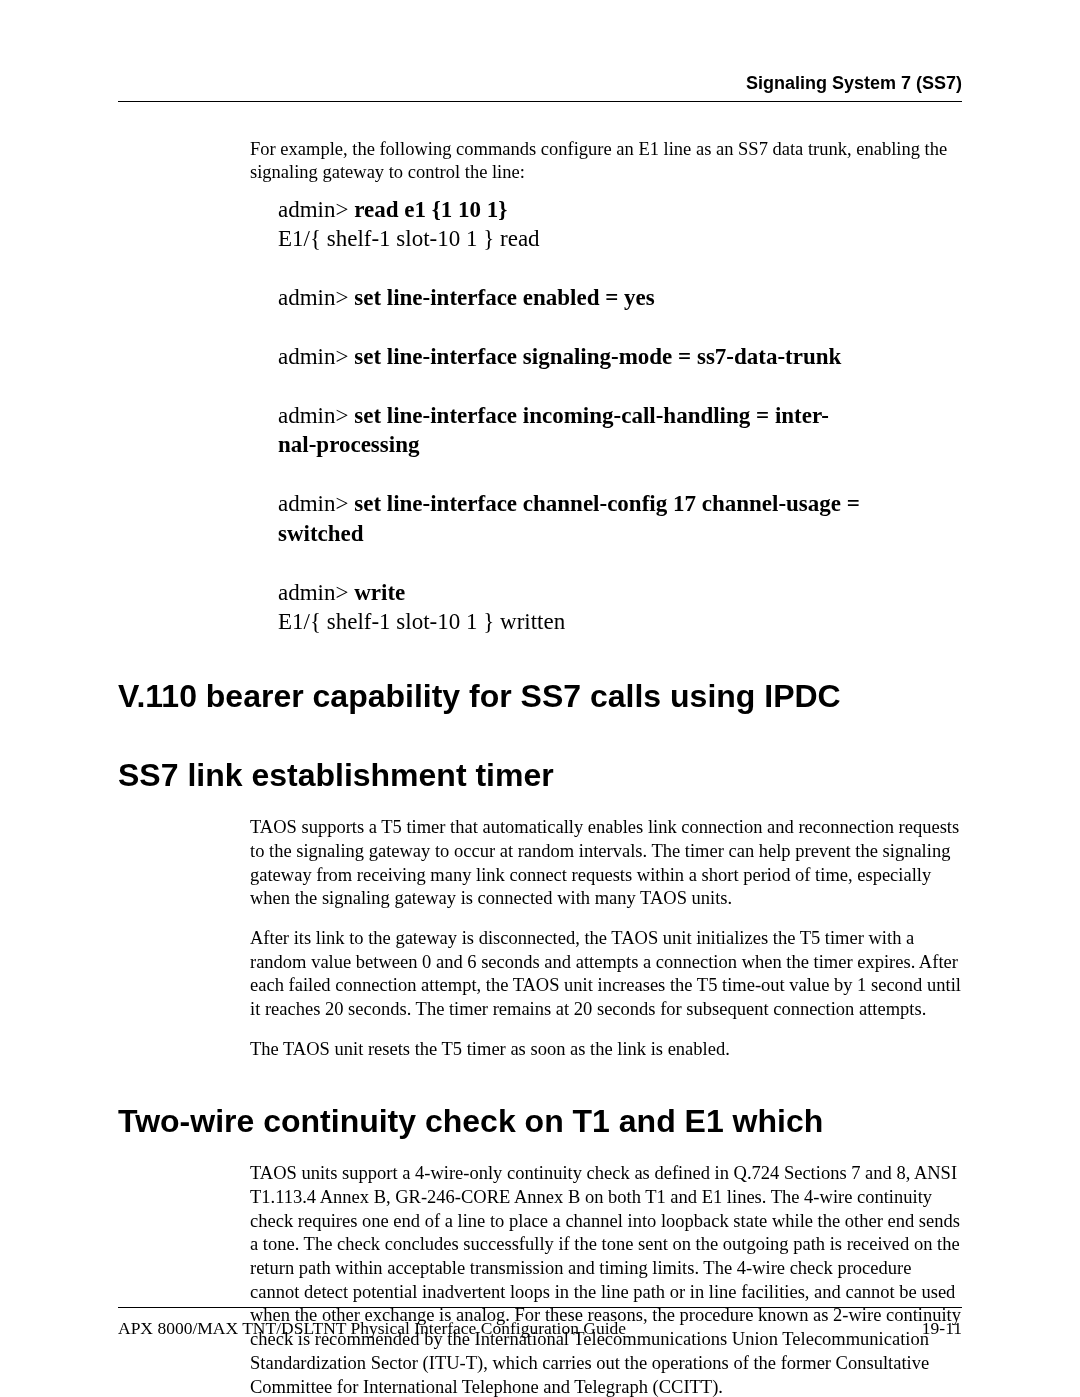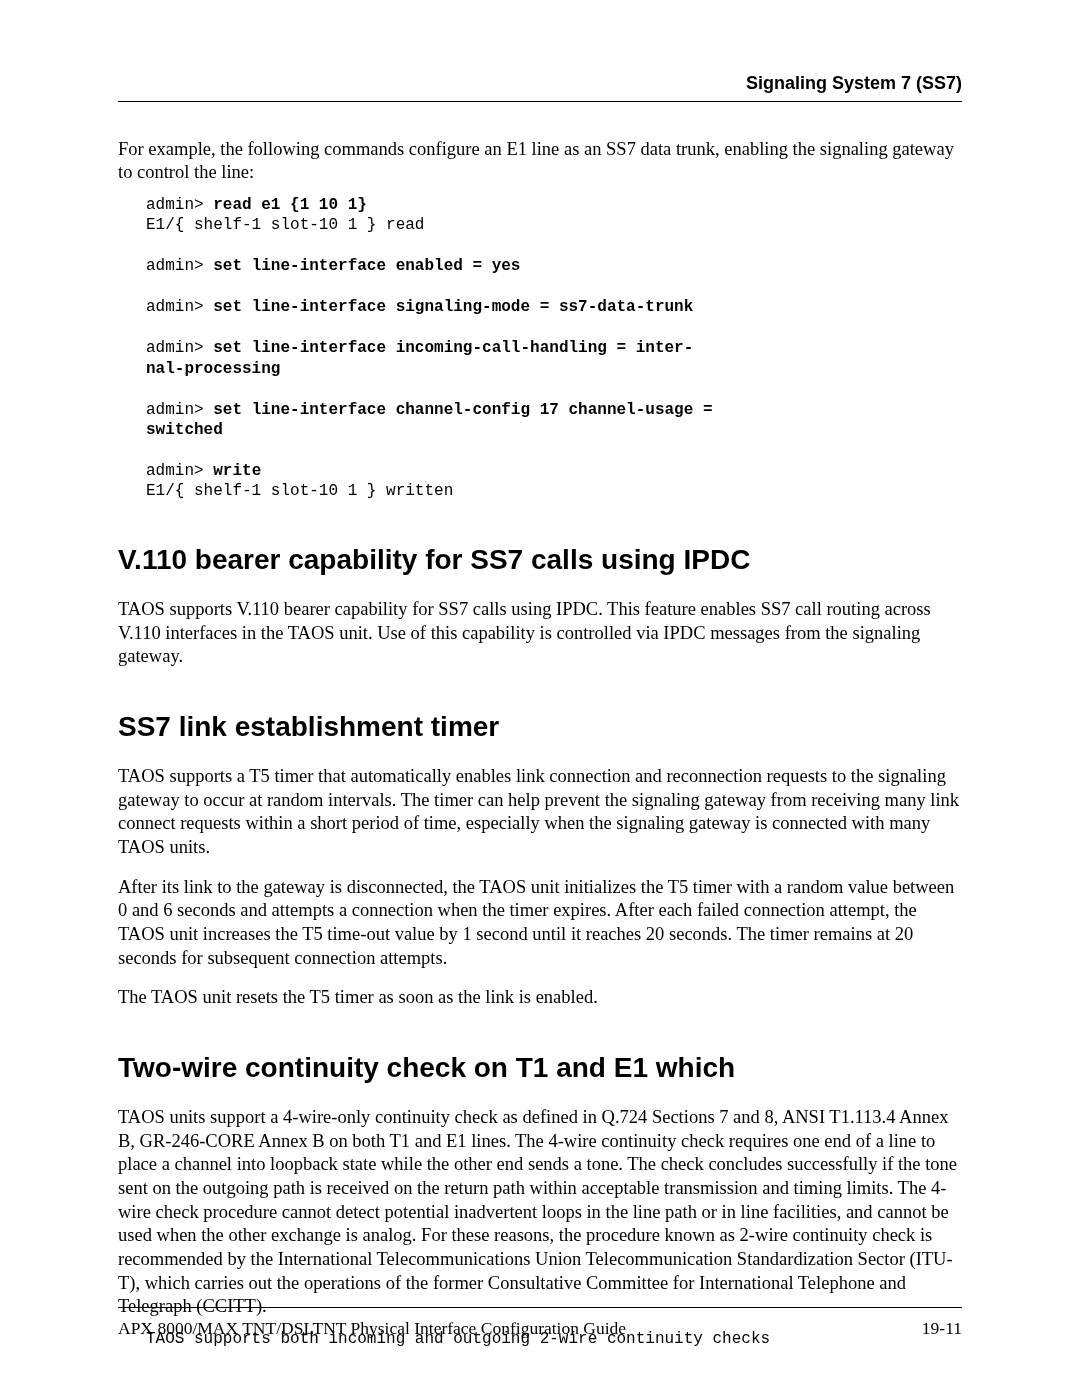--- a/index.html
+++ b/index.html
@@ -29,41 +29,42 @@
     font-style: italic;
   }
   .rule-top {
     border-bottom: 1.5px solid #000;
     margin-top: 6px;
   }
   .content {
     margin-top: 36px;
   }
   .body-block {
+    margin-left: 132px;
   }
   .para {
     font-size: 18.5px;
     line-height: 1.28;
     margin: 0 0 8px 0;
     text-align: left;
   }
   .para.tight-top { margin-top: 0; }
   .para.space-top { margin-top: 16px; }
   .code-block {
-    font-family: Liberation Mono, monospace;
-    font-size: 16px;
+    font-family: Liberation Serif, serif;
+    font-size: 23px;
     line-height: 1.28;
     white-space: pre-wrap;
     margin: 10px 0 10px 28px;
   }
   .code-block .bold { font-weight: bold; }
   h2.section {
     font-family: Arial, Helvetica, sans-serif;
     font-weight: bold;
-    font-size: 28px;
+    font-size: 32px;
     margin: 42px 0 22px 0;
   }
   .footer {
     position: absolute;
     left: 118px;
     right: 118px;
     bottom: 58px;
   }
   .rule-bottom {
     border-top: 1px solid #000;
@@ -101,23 +102,20 @@
 <span class="bold">nal-processing</span>
 
 <span>admin&gt; </span><span class="bold">set line-interface channel-config 17 channel-usage = </span>
 <span class="bold">switched</span>
 
 <span>admin&gt; </span><span class="bold">write</span>
 <span>E1/{ shelf-1 slot-10 1 } written</span></div>
     </div>
 
     <h2 class="section">V.110 bearer capability for SS7 calls using IPDC</h2>
-    <div class="body-block">
-      <p class="para">TAOS supports V.110 bearer capability for SS7 calls using IPDC. This feature enables SS7 call routing across V.110 interfaces in the TAOS unit. Use of this capability is controlled via IPDC messages from the signaling gateway.</p>
-    </div>
 
     <h2 class="section">SS7 link establishment timer</h2>
     <div class="body-block">
       <p class="para">TAOS supports a T5 timer that automatically enables link connection and reconnection requests to the signaling gateway to occur at random intervals. The timer can help prevent the signaling gateway from receiving many link connect requests within a short period of time, especially when the signaling gateway is connected with many TAOS units.</p>
       <p class="para space-top">After its link to the gateway is disconnected, the TAOS unit initializes the T5 timer with a random value between 0 and 6 seconds and attempts a connection when the timer expires. After each failed connection attempt, the TAOS unit increases the T5 time-out value by 1 second until it reaches 20 seconds. The timer remains at 20 seconds for subsequent connection attempts.</p>
       <p class="para space-top">The TAOS unit resets the T5 timer as soon as the link is enabled.</p>
     </div>
 
     <h2 class="section">Two-wire continuity check on T1 and E1 which</h2>
     <div class="body-block">

